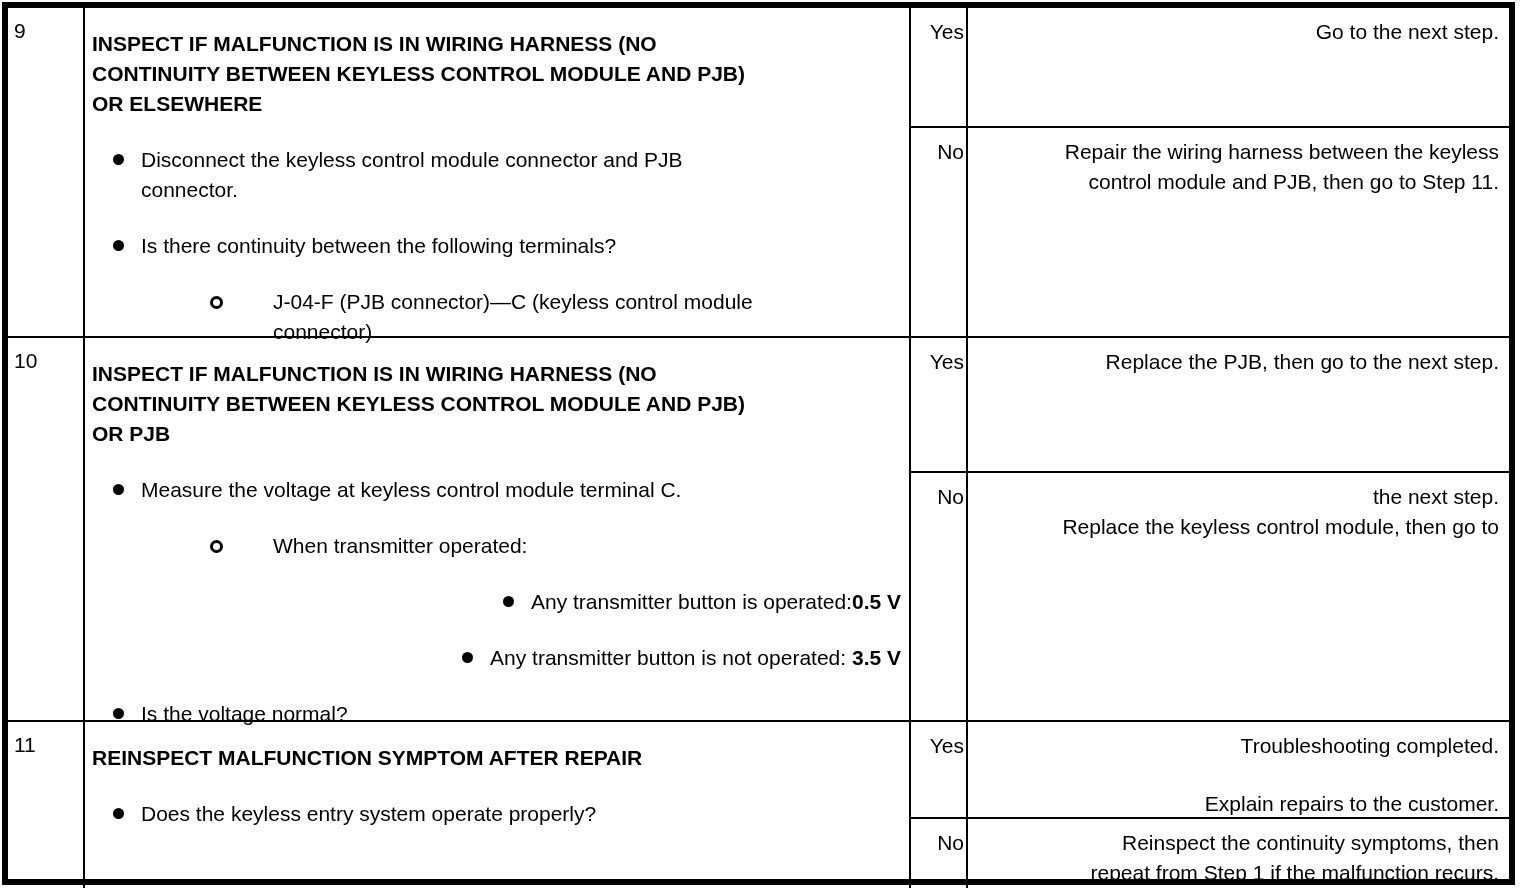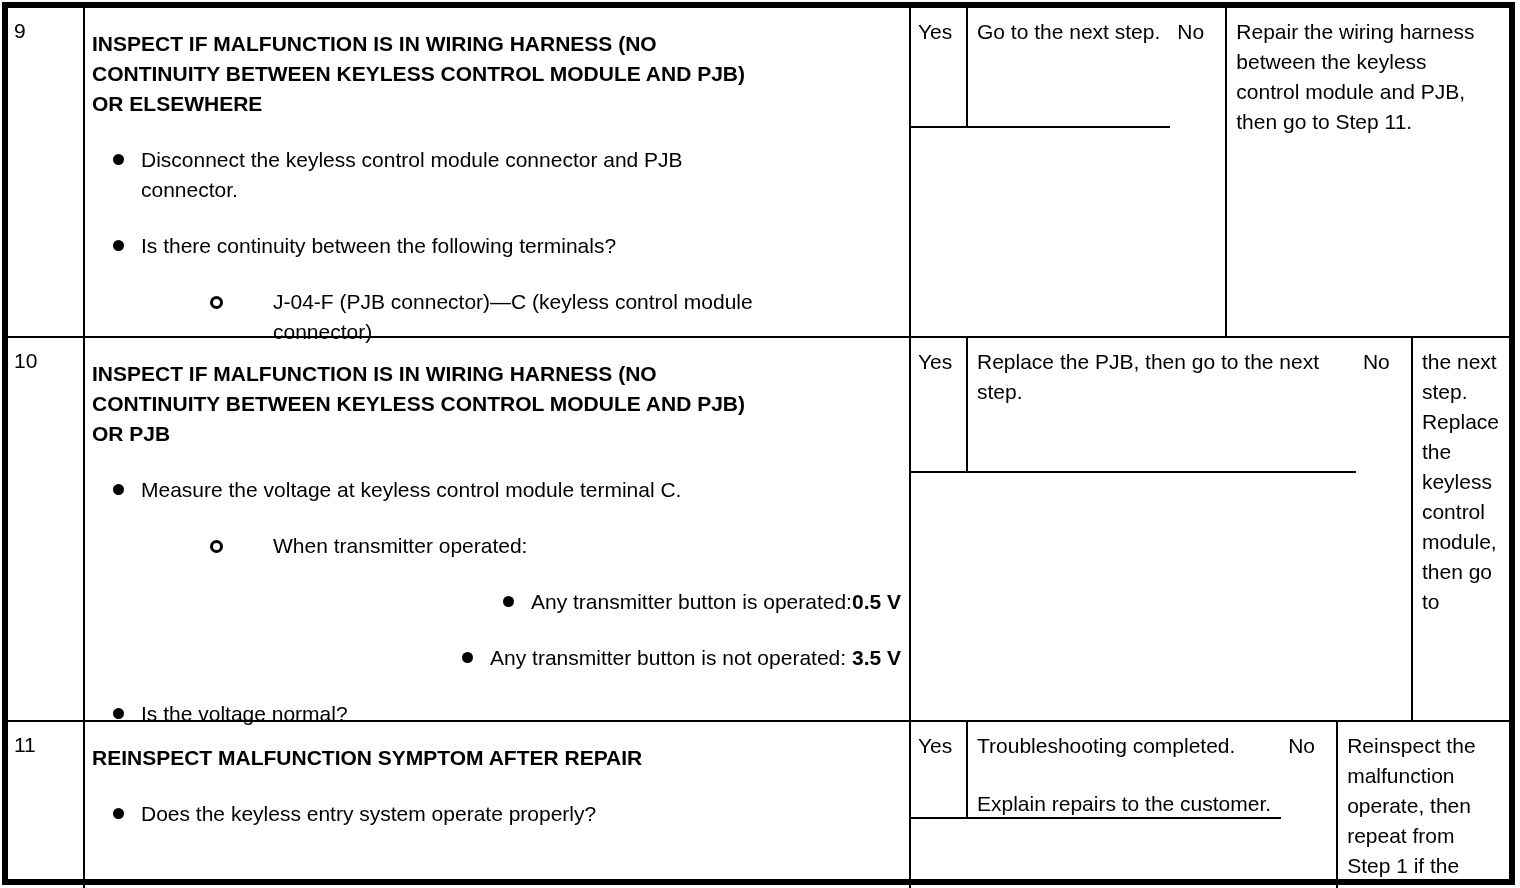--- a/index.html
+++ b/index.html
@@ -26,21 +26,21 @@
     width: 77px; flex: none;
     border-right: 2px solid #000000;
     padding: 8px 4px 0 6px;
     font-size: 21px; line-height: 30px;
   }
   .desc-cell {
     width: 826px; flex: none;
     border-right: 2px solid #000000;
     padding: 21px 8px 0 7px;
   }
-  .right-part { flex: 1; display: flex; flex-direction: row; }
+  .right-part { flex: 1; display: flex; flex-direction: column; text-align: right; }
   .sub { display: flex; box-sizing: border-box; border-bottom: 2px solid #000000; }
   .sub.last { border-bottom: none; flex: 1; }
   .yn-cell {
     width: 57px; flex: none;
     box-sizing: border-box;
     border-right: 2px solid #000000;
     padding: 9px 2px 0 7px;
     font-size: 21px; line-height: 30px;
   }
   .action-cell {
@@ -190,21 +190,21 @@
           <div class="cell action-cell">
             <div>Troubleshooting completed.</div>
             <div class="para2">Explain repairs to the customer.</div>
           </div>
         </div>
         <div class="sub last">
           <div class="cell yn-cell">
             <div>No</div>
           </div>
           <div class="cell action-cell">
-            <div>Reinspect the malfunction operate, then</div>
+            <div>Reinspect the continuity symptoms, then</div>
             <div>repeat from Step 1 if the malfunction recurs.</div>
           </div>
         </div>
       </div>
     </div>
 
   </div>
 </div>
 
 </body></html>

